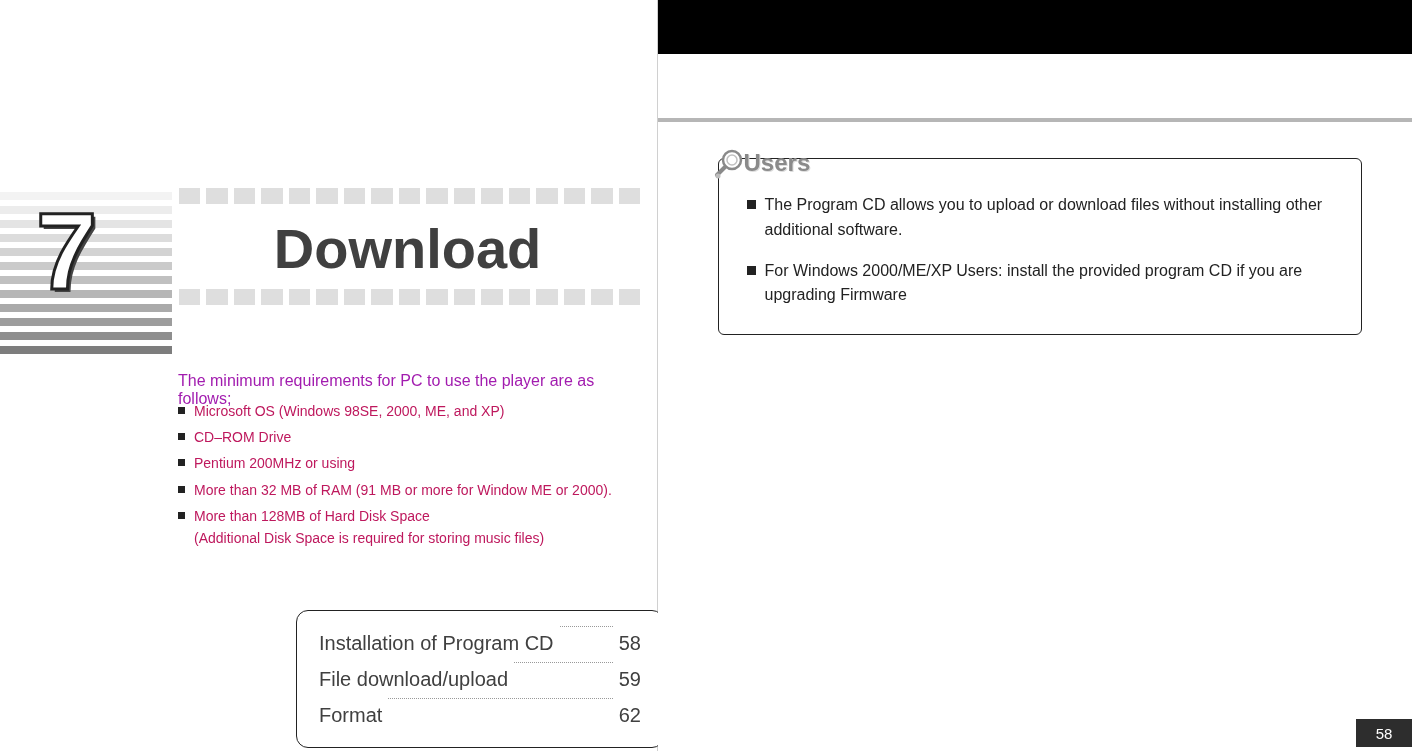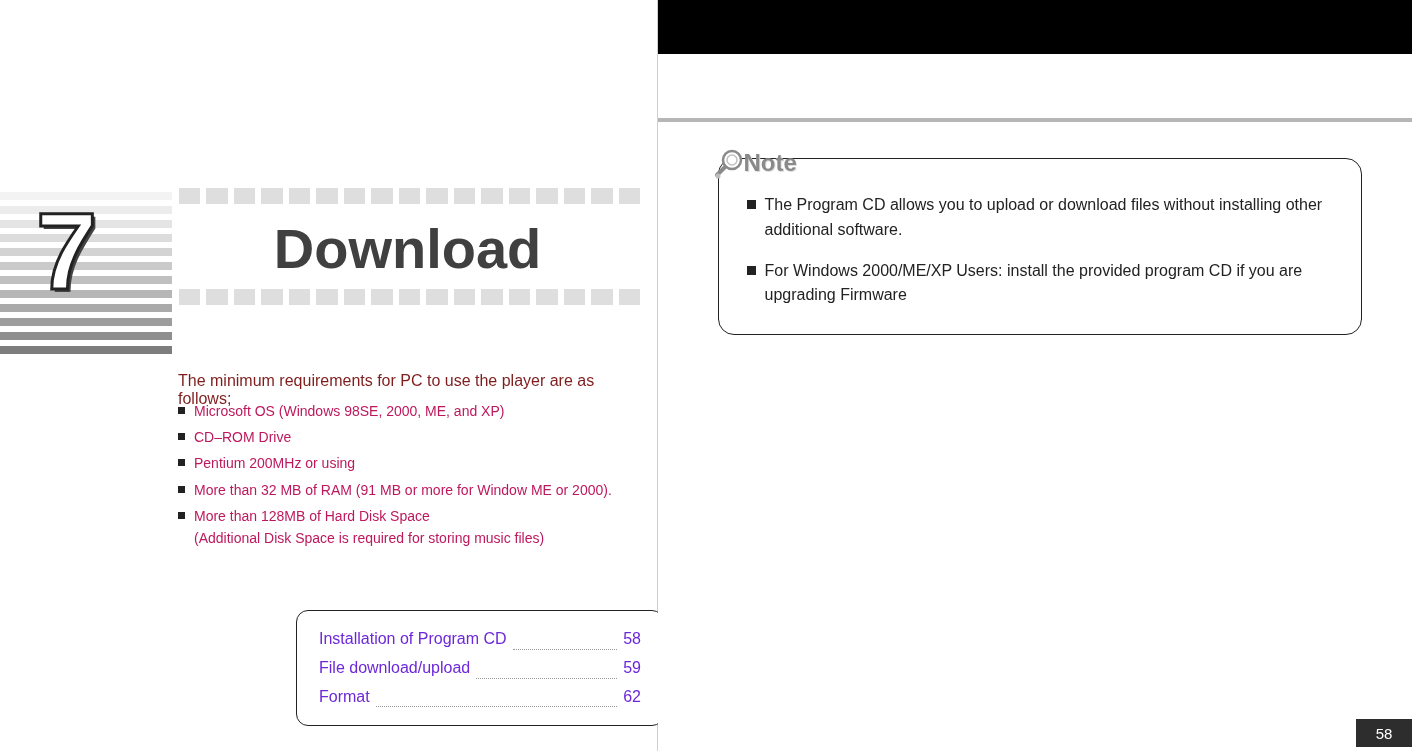--- a/index.html
+++ b/index.html
@@ -85,21 +85,21 @@
   .note-badge .note-text {
     font-size: 24px;
     font-weight: bold;
     color:#8a8a8a;
     text-shadow: 1px 1px 0 #ddd;
     font-family: Arial, sans-serif;
     margin-left:-2px;
   }
   .note-box {
     border: 1.5px solid #222;
-    border-radius: 16px;
+    border-radius: 6px;
     padding: 34px 28px 26px 28px;
     position: relative;
     background:#fff;
   }
   .note-list {
     list-style:none;
     padding:0;
     margin:0;
   }
   .note-list li {
@@ -179,21 +179,21 @@
     font-weight:bold;
     color:#404040;
     padding:12px 0 8px 0;
   }
   .intro-text {
     position:absolute;
     left:178px;
     top:372px;
     width:460px;
     font-size:16px;
-    color:#7f1d1d;
+    color:#a21caf;
   }
   .req-list {
     position:absolute;
     left:178px;
     top:402px;
     width:470px;
     list-style:none;
     padding:0;
     margin:0;
   }
@@ -223,23 +223,23 @@
     left:296px;
     top:610px;
     width:322px;
     border:1.5px solid #222;
     border-radius:12px;
     padding:14px 22px;
     background:#fff;
   }
   .toc-row {
     display:flex;
-    align-items:flex-end;
-    font-size:16px;
-    color:#6d28d9;
+    align-items:flex-start;
+    font-size:20px;
+    color:#404040;
     line-height:1.8;
   }
   .toc-row .label { white-space:nowrap; }
   .toc-row .dots {
     flex:1;
     border-bottom: 1px dotted #999;
     margin: 0 6px 4px 6px;
     height:1px;
   }
   .toc-row .pg { white-space:nowrap; }
@@ -355,21 +355,21 @@
     </div>
 
     <div class="note-wrapper">
       <div class="note-badge">
         <svg class="mag" viewBox="0 0 34 34">
           <circle cx="20" cy="14" r="9" fill="#fff" stroke="#8a8a8a" stroke-width="2.5"></circle>
           <circle cx="20" cy="14" r="5" fill="none" stroke="#c0c0c0" stroke-width="1.5"></circle>
           <line x1="13" y1="21" x2="5" y2="29" stroke="#8a8a8a" stroke-width="4" stroke-linecap="round"></line>
           <circle cx="6" cy="30" r="2.5" fill="#bdbdbd"></circle>
         </svg>
-        <span class="note-text">Note</span>
+        <span class="note-text">Users</span>
       </div>
       <div class="note-box">
         <ul class="note-list" id="note-list">
             <li>The Program CD allows you to upload or download files without installing other additional software.</li>
             <li>For Windows 2000/ME/XP Users: install the provided program CD if you are upgrading Firmware</li>
           </ul>
       </div>
     </div>
 
     <div class="page-number-tab">58</div>

